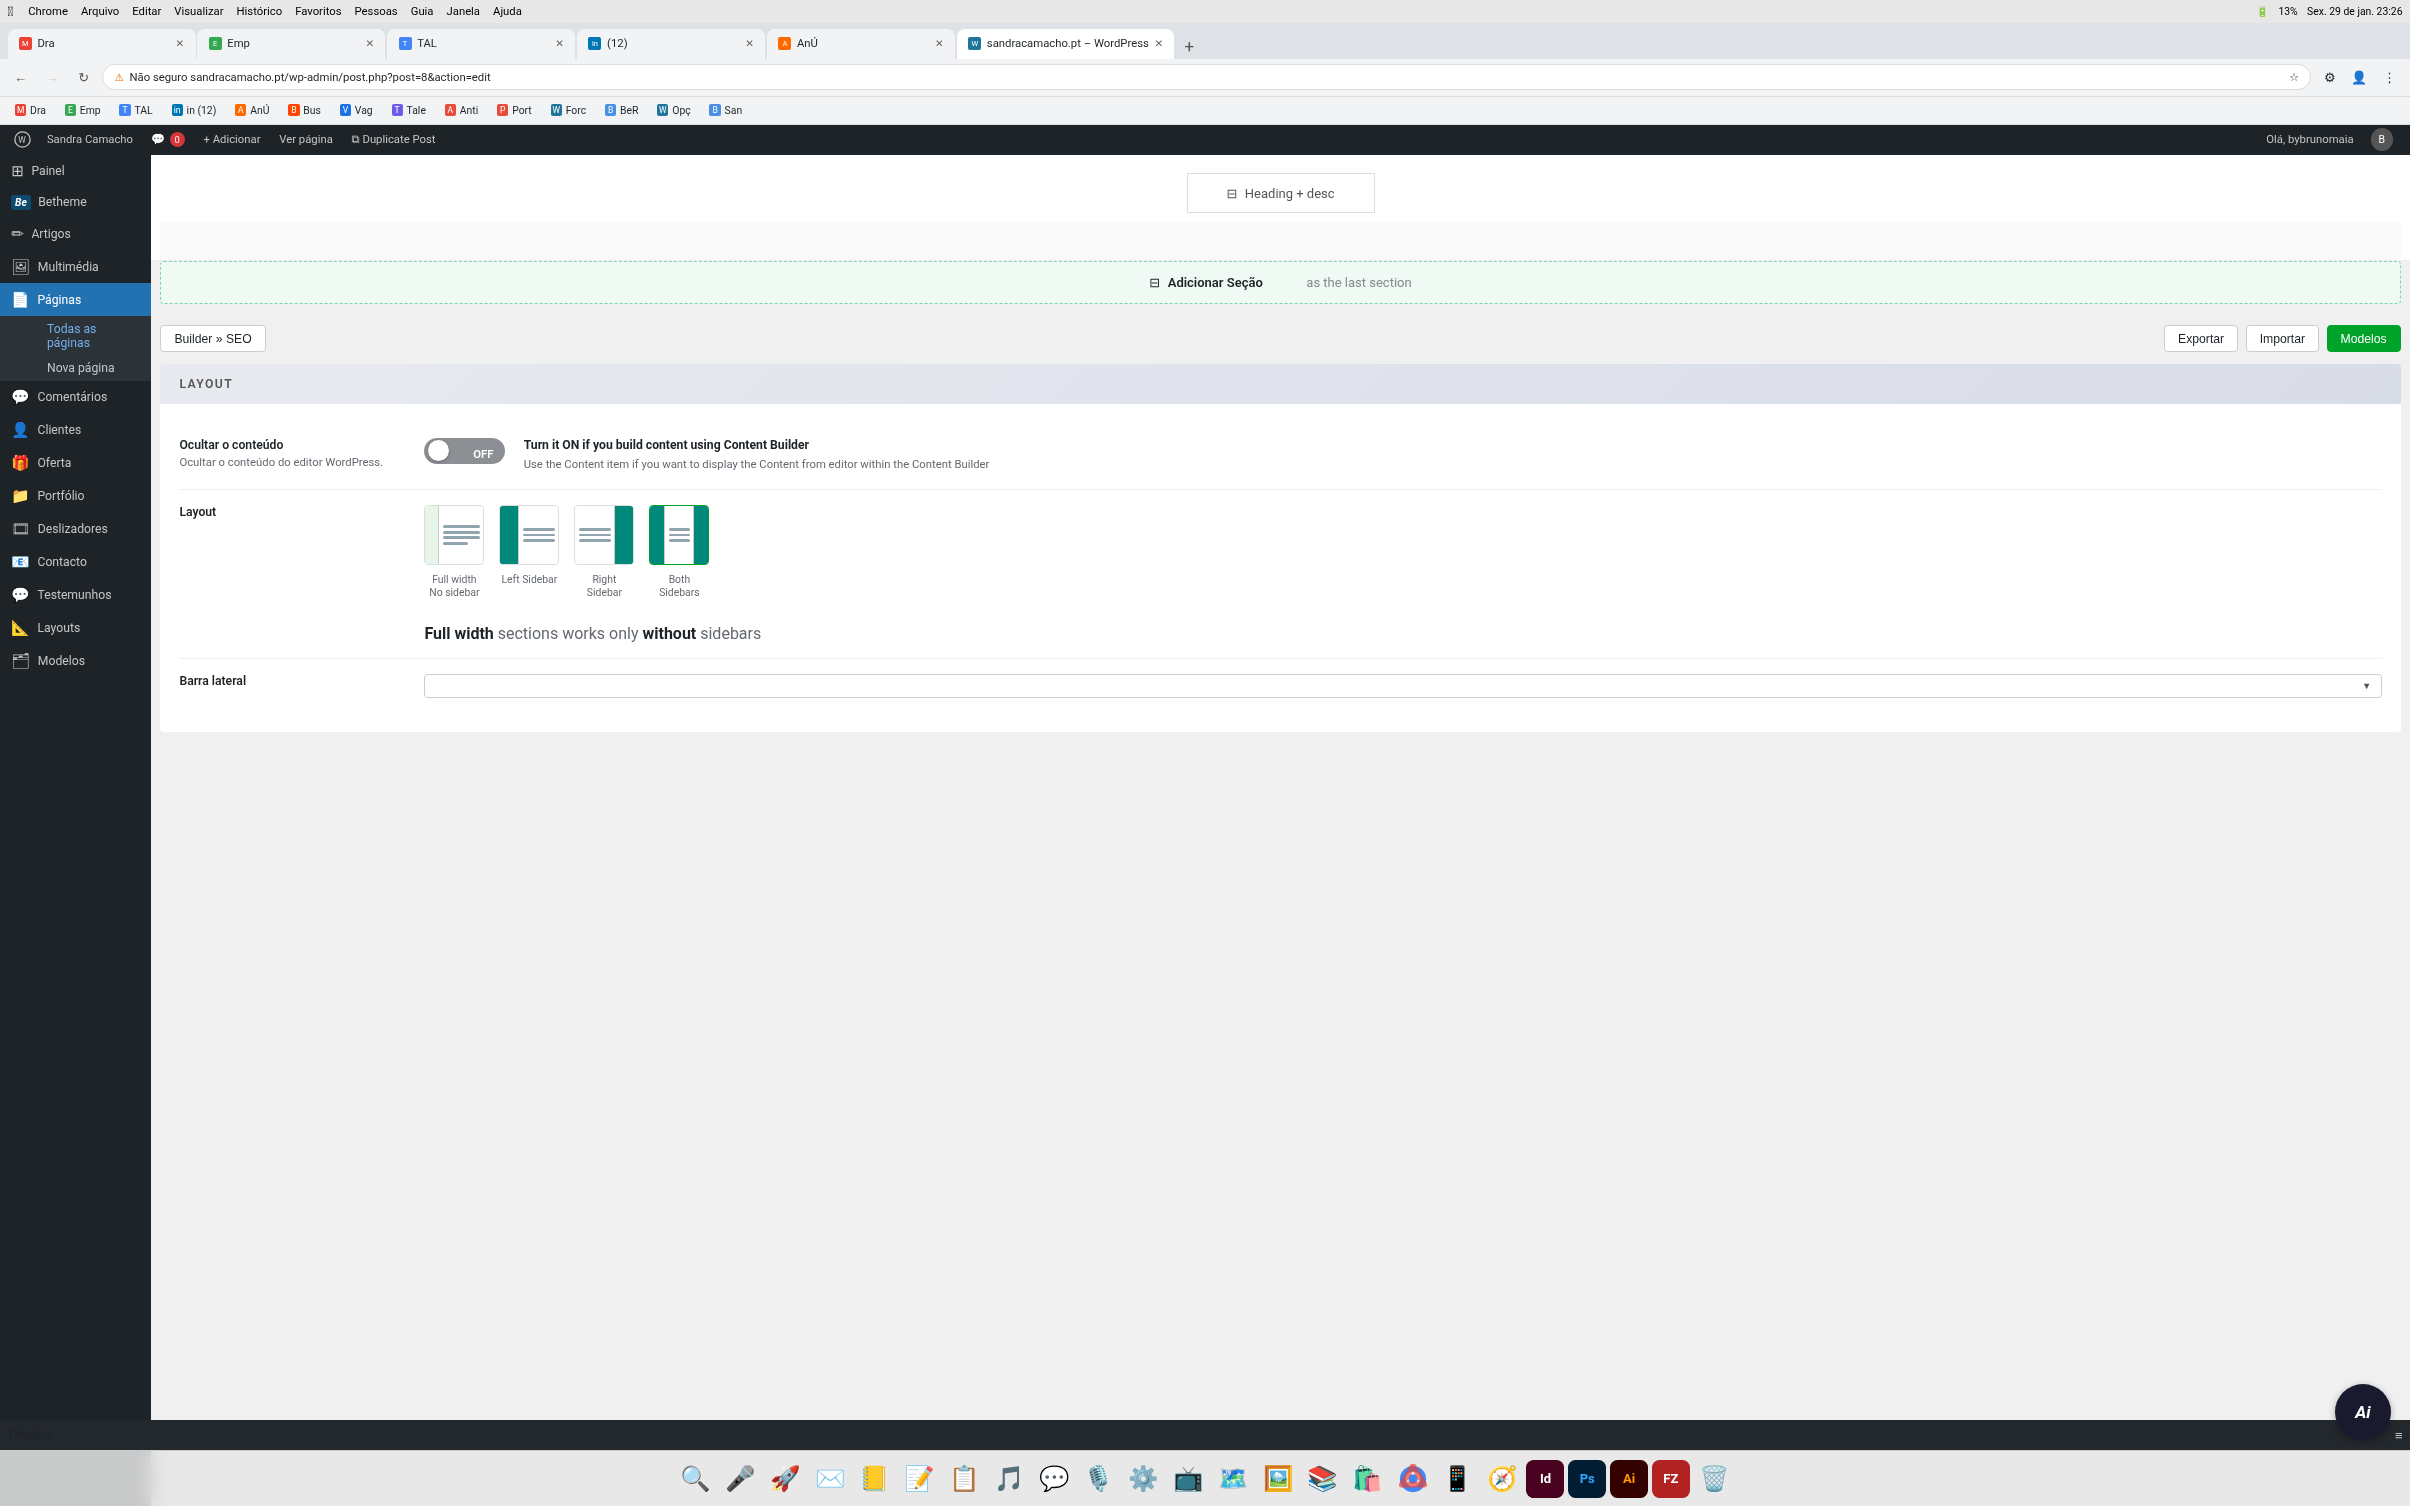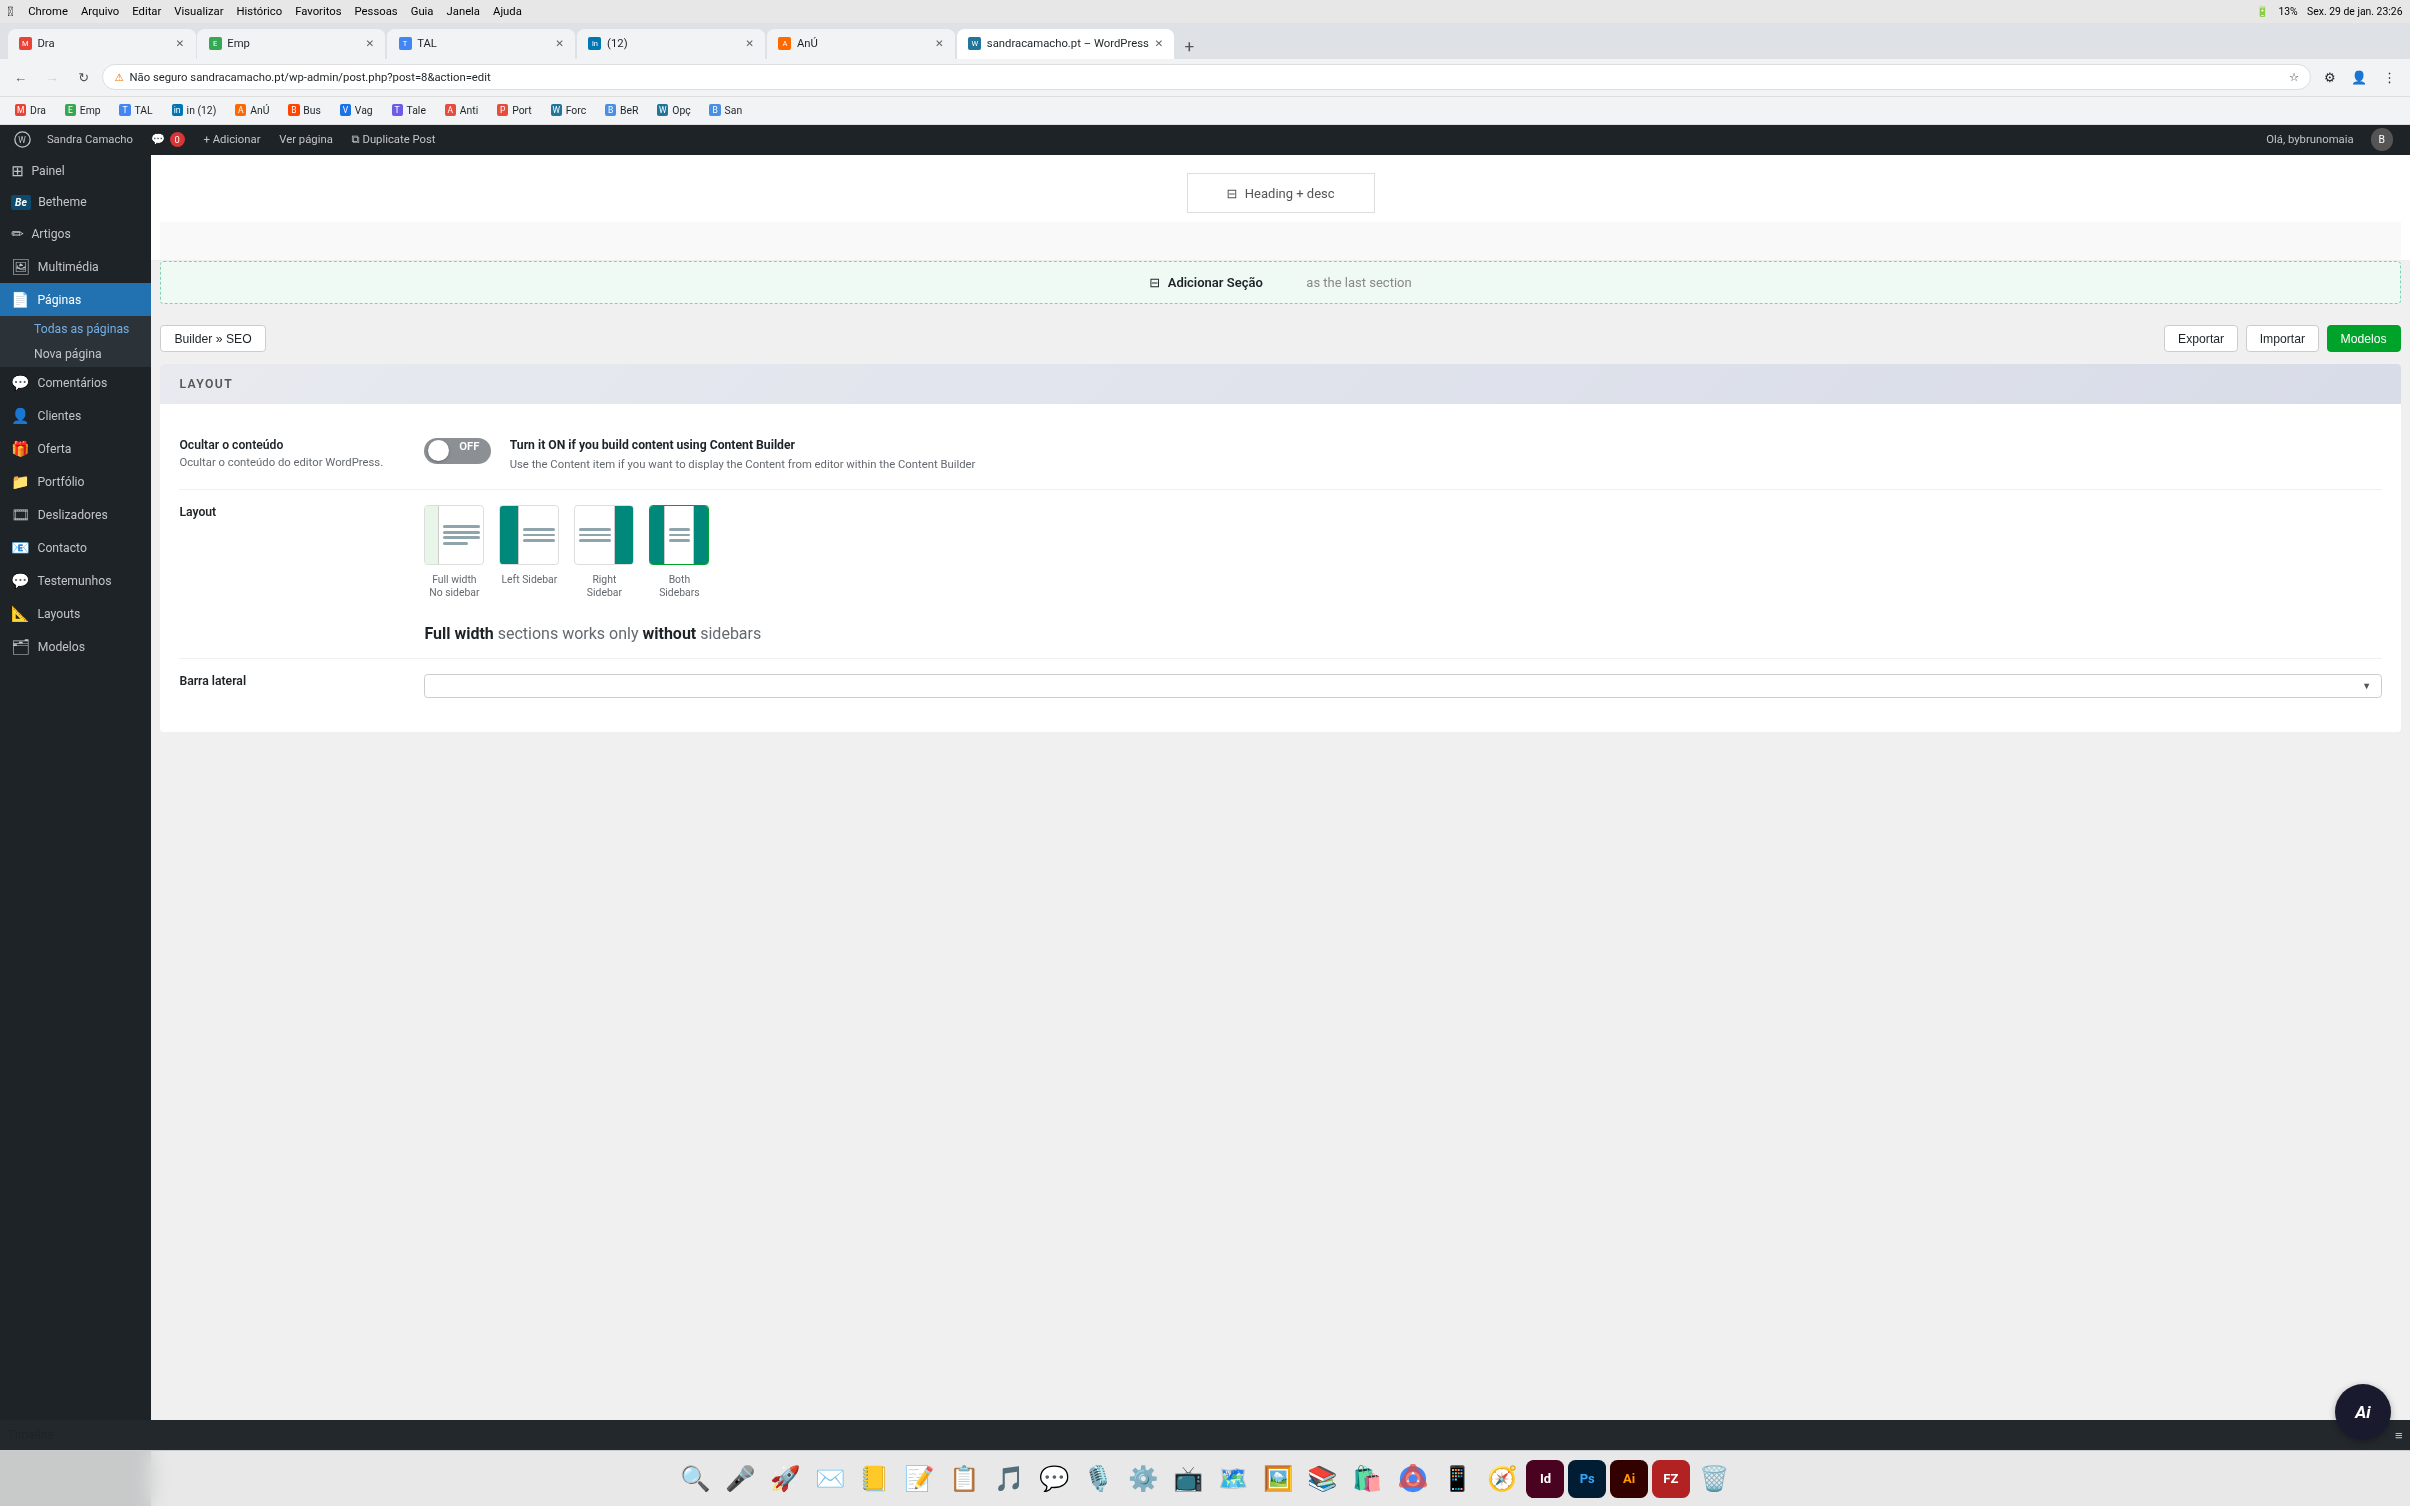--- a/index.html
+++ b/index.html
@@ -178,20 +178,21 @@
     .sidebar-item.active { background: #2271b1; color: #fff; }
     .sidebar-item .icon { font-size: 15px; flex-shrink: 0; }
     .sidebar-item .label { flex: 1; }
     .sidebar-submenu { background: #2c3338; }
     .sidebar-submenu .sub-item {
       padding: 5.6px 11.3px 5.6px 34px;
       color: #c3c4c7;
       font-size: 12.2px;
       cursor: pointer;
       display: block;
+      margin-left: 13px;
     }
     .sidebar-submenu .sub-item.active { color: #72aee6; }
 
     
     .wp-main {
       flex: 1;
       overflow-y: auto;
       background: #f0f0f1;
       display: flex;
       flex-direction: column;
@@ -271,22 +272,22 @@
       gap: 19px;
     }
     .setting-label { width: 226px; flex-shrink: 0; }
     .setting-label h4 { font-size: 12.2px; font-weight: 600; color: #1d2327; margin-bottom: 3.8px; }
     .setting-label p { font-size: 11.3px; color: #646970; line-height: 1.4; }
     .setting-control { flex: 1; }
 
     
     .toggle-off {
       display: inline-flex;
-      align-items: flex-start;
-      gap: 10px;
+      align-items: flex-end;
+      gap: 24px;
       background: #8c8f94;
       border-radius: 19px;
       padding: 2.8px 11.3px 2.8px 3.8px;
       cursor: pointer;
     }
     .toggle-knob {
       width: 21px; height: 21px;
       background: #fff;
       border-radius: 50%;
       box-shadow: 0 0.9px 2.8px rgba(0,0,0,0.3);

